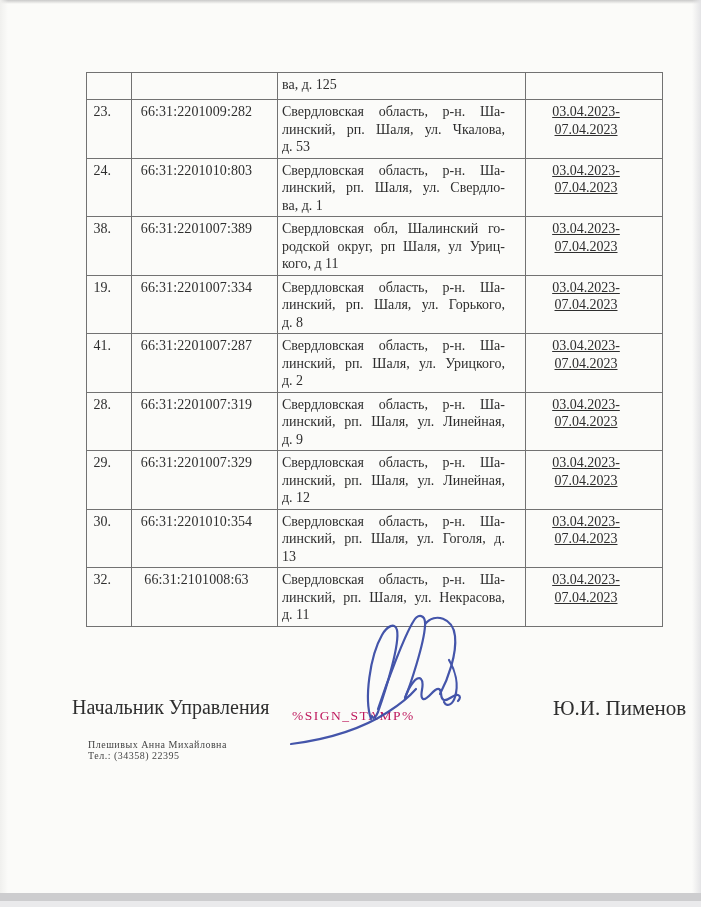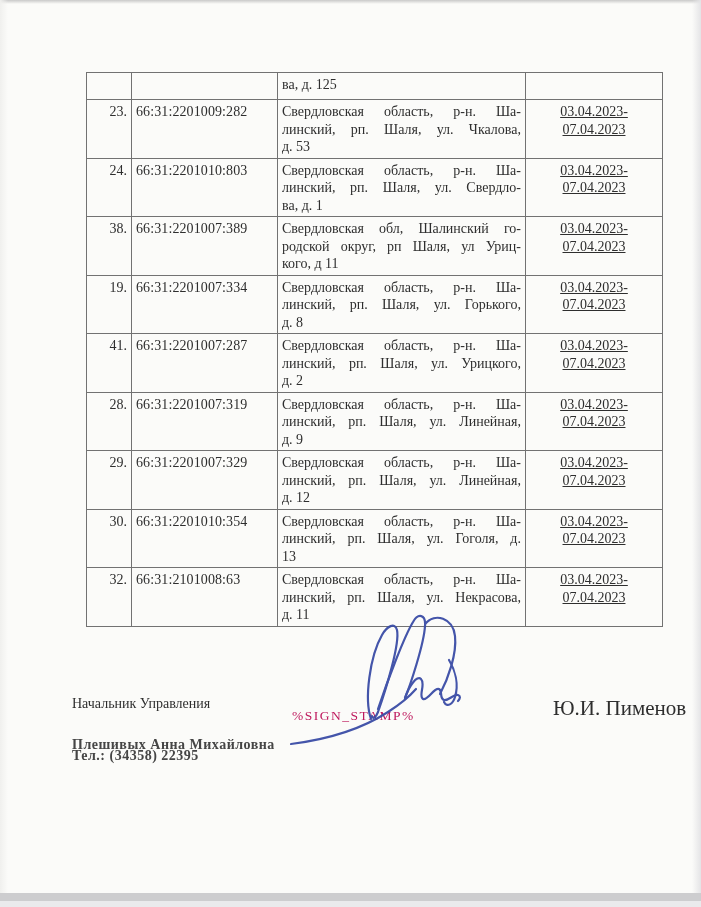--- a/index.html
+++ b/index.html
@@ -29,49 +29,49 @@
     width: 576px;
     border-collapse: collapse;
     table-layout: fixed;
     z-index: 2;
   }
   table.doc td {
     border: 1px solid #727272;
     vertical-align: top;
     font-size: 14px;
     line-height: 17.5px;
-    padding: 3px 4px 2px 4px;
+    padding: 3px 20px 2px 4px;
     overflow: hidden;
   }
   tr.carry td { height: 21px; }
   tr.data  td { height: 51px; }
   td.c-num  { text-align: right; padding-right: 8px; }
-  td.c-cad  { padding-left: 5px; letter-spacing: 0.1px; }
+  td.c-cad  { padding-left: 5px; letter-spacing: 0.1px; text-align: center; }
   td.c-addr { padding-left: 6px; padding-right: 4px; }
   td.c-per  { text-align: center; padding-top: 3px; text-decoration: underline; }
   .jline { text-align: justify; text-align-last: justify; }
 
   
   .position-title {
     position: absolute; left: 72px; top: 696px;
-    font-size: 14px; z-index: 2;
+    font-size: 20px; z-index: 2;
   }
   .signatory-name {
     position: absolute; left: 553px; top: 696px;
     font-size: 21px; z-index: 2;
   }
   .stamp-placeholder {
     position: absolute; left: 292px; top: 708px;
     font-size: 13.5px; letter-spacing: 1.5px;
     color: #be185d; z-index: 1;
   }
   .contact-block {
-    position: absolute; left: 72px; top: 740px;
-    font-size: 14px; line-height: 10.5px;
-    letter-spacing: 0.5px; font-weight: bold;
+    position: absolute; left: 88px; top: 740px;
+    font-size: 10px; line-height: 10.5px;
+    letter-spacing: 0.5px; font-weight: normal;
     color: #454545; z-index: 2;
   }
   .signature-svg {
     position: absolute; left: 283px; top: 603px;
     width: 215px; height: 150px; z-index: 5;
     pointer-events: none;
   }
 </style>
 </head>
 <body>

